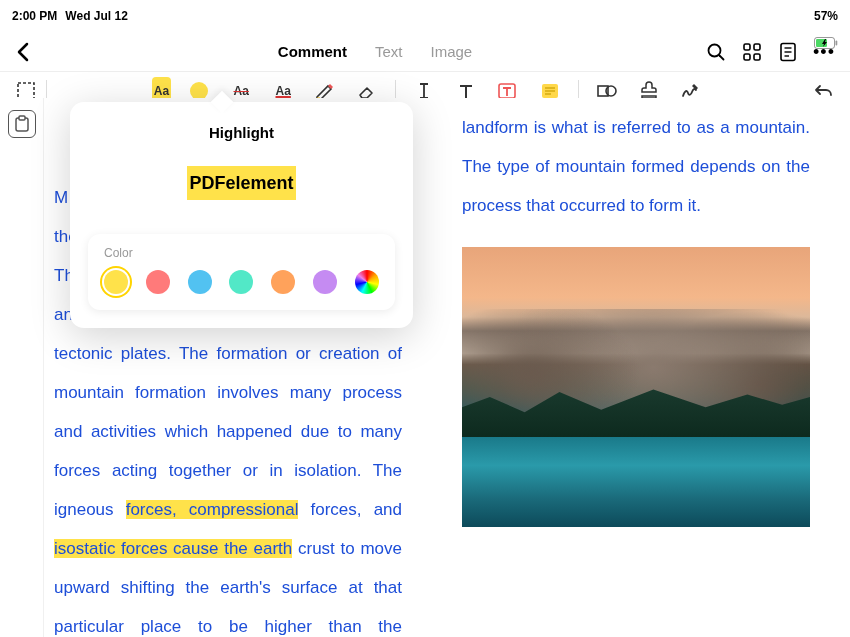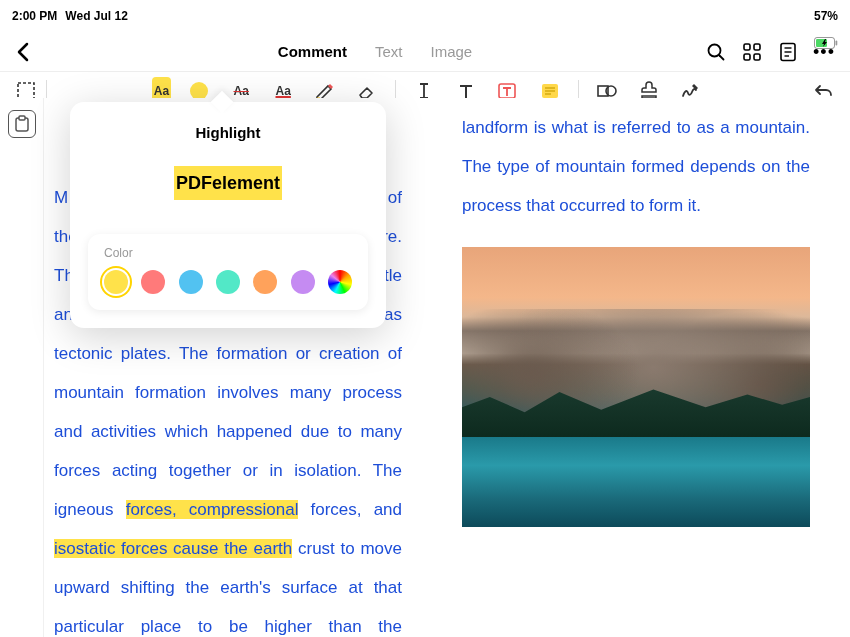--- a/index.html
+++ b/index.html
@@ -133,21 +133,21 @@
     top:50%; left:0; right:0; height:18%;
     background: linear-gradient(to bottom, #1a3a2e 0%, #0d2a1e 100%);
     clip-path: polygon(0 40%, 8% 20%, 18% 50%, 28% 10%, 40% 45%, 55% 5%, 70% 40%, 82% 15%, 92% 35%, 100% 20%, 100% 100%, 0 100%);
   }
 
   
   .popup {
     position: absolute;
     top: 102px;
     left: 70px;
-    width: 316px;
+    width: 343px;
     background: #fff;
     border-radius: 14px;
     box-shadow: 0 8px 40px rgba(0,0,0,0.18);
     padding: 22px 18px 18px 18px;
     z-index: 50;
   }
   .popup-title {
     text-align: center;
     font-weight: 700;
     font-size: 15px;

